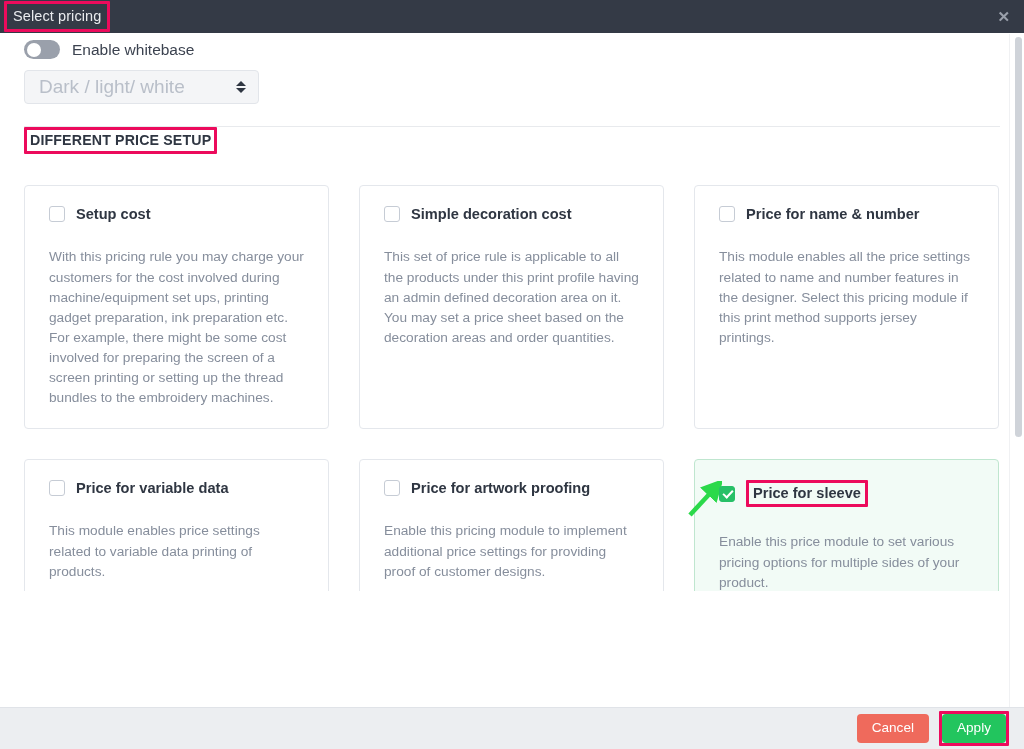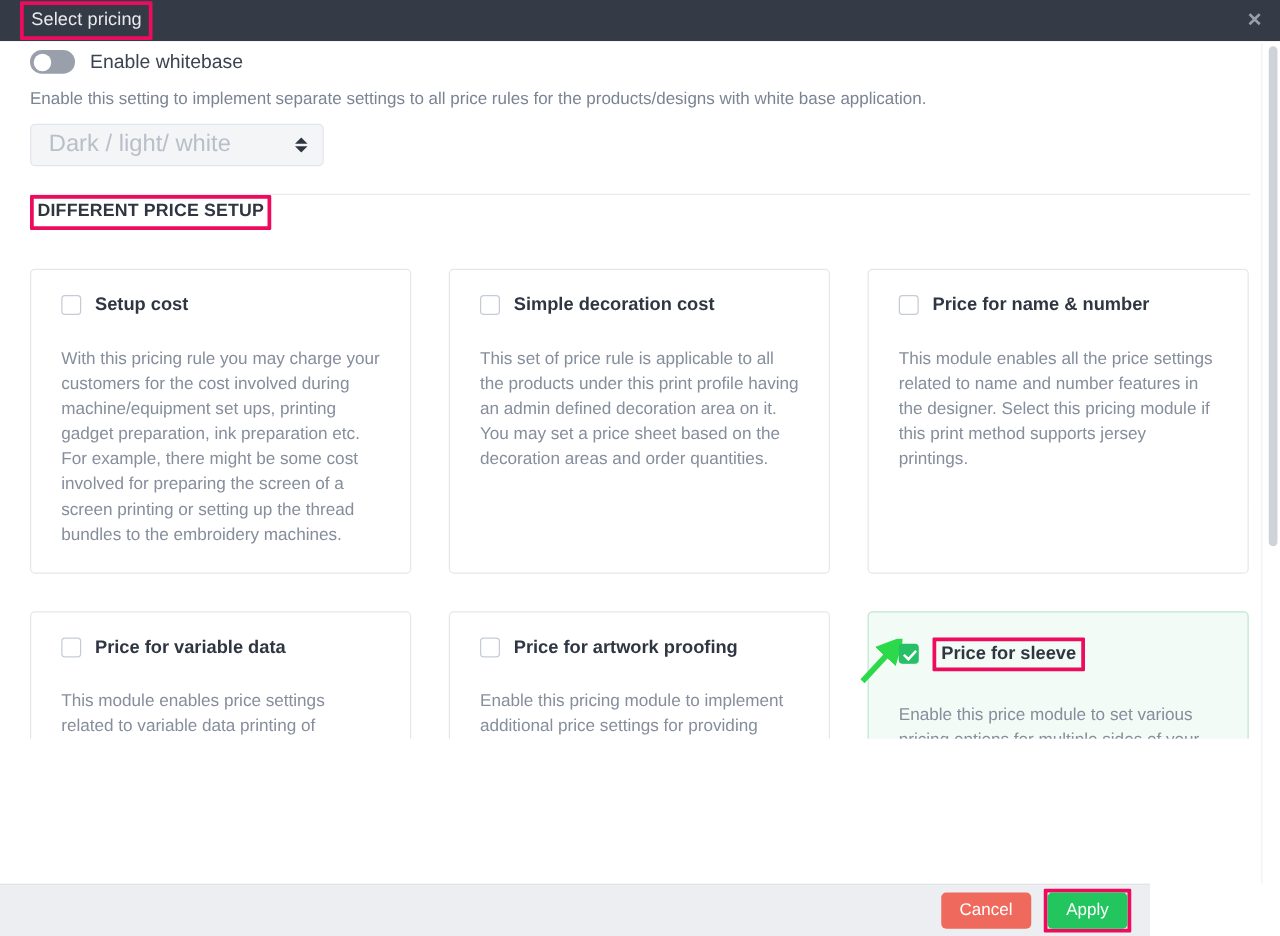--- a/index.html
+++ b/index.html
@@ -26,21 +26,21 @@
     width: 1024px;
     height: 33px;
     background: #343a46;
     display: flex;
     align-items: center;
     justify-content: space-between;
   }
   .modal-title-wrap {
     display: flex;
     align-items: center;
-    padding-left: 16px;
+    padding-left: 4px;
   }
   .modal-title {
     font-size: 14.5px;
     color: #e9ebee;
     line-height: 1;
     padding: 5px 6px 6px 6px;
     letter-spacing: .1px;
   }
   .annot-box {
     border: 3px solid #ec0b5c;
@@ -228,21 +228,21 @@
     left: -31px;
     top: 1px;
     width: 34px; height: 36px;
     pointer-events: none;
   }
 
   
   .modal-footer {
     position: absolute;
     left: 0; bottom: 0;
-    width: 920px;
+    width: 1024px;
     height: 42px;
     background: #eceef1;
     border-top: 1px solid #e0e3e8;
     display: flex;
     align-items: center;
     justify-content: flex-end;
     padding-right: 15px;
     gap: 10px;
   }
   .btn {
@@ -296,21 +296,20 @@
   <div class="modal-body">
     <div class="inner">
 
       <div class="toggle-row">
         <div class="switch">
           <div class="knob"></div>
         </div>
         <div class="toggle-label">Enable whitebase</div>
       </div>
 
-      <div class="helper-text">Enable this setting to implement separate settings to all price rules for the products/designs with white base application.</div>
 
       <div class="select-box">
         <span class="select-placeholder">Dark / light/ white</span>
         <span class="select-arrows">
           <span class="up"></span>
             <span class="dn"></span>
         </span>
       </div>
     </div>
 

